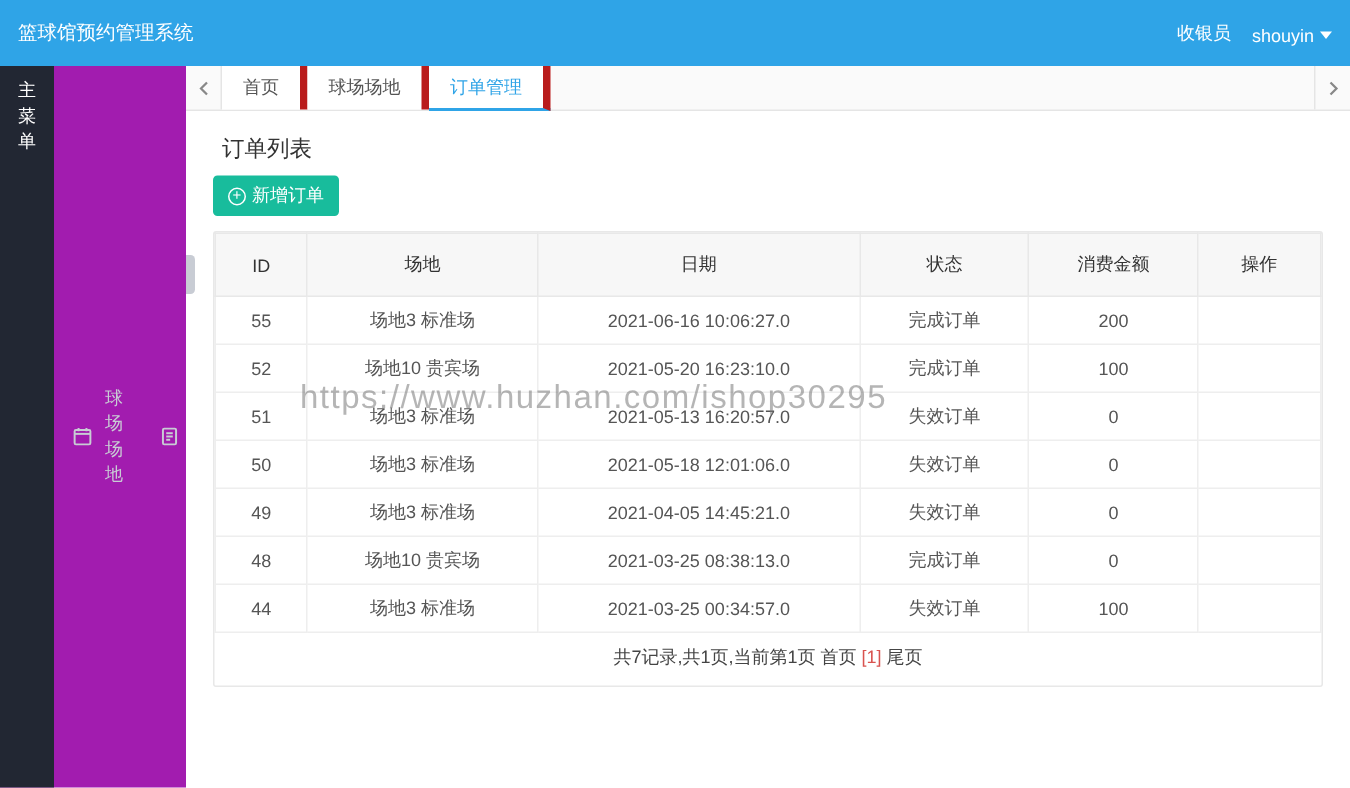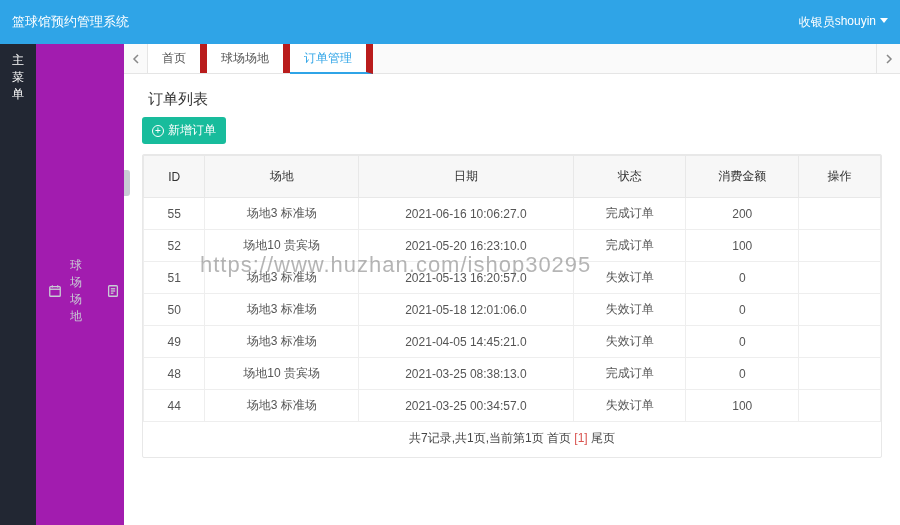--- a/index.html
+++ b/index.html
@@ -1,31 +1,31 @@
 <!DOCTYPE html>
 <html><head>
 <meta charset="utf-8">
 <style>
 * { margin: 0; padding: 0; box-sizing: border-box; }
 body { font-family: "Microsoft YaHei", Arial, sans-serif; font-size: 12px; color: #333; background: #fff; width: 900px; height: 525px; overflow: hidden; }
 .topbar { height: 44px; background: #2fa4e7; color: #fff; display: flex; align-items: center; padding: 0 12px; justify-content: space-between; }
 .topbar .brand { font-size: 13px; }
-.topbar .right { display: flex; align-items: flex-start; font-size: 12px; }
+.topbar .right { display: flex; gap: 14px; align-items: flex-end; font-size: 12px; }
 .topbar .right .user { display: flex; align-items: center; gap: 4px; cursor: pointer; }
 .triangle-down { width: 0; height: 0; border-left: 4px solid transparent; border-right: 4px solid transparent; border-top: 5px solid #fff; }
 .layout { display: flex; height: calc(525px - 30px); }
 .sidebar { width: 124px; background: #a21caf; color: #c8ccd4; display: flex; flex-direction: row; }
 .sidebar .title { background: #222733; color: #fff; padding: 8px 12px; font-size: 12px; border-bottom: 1px solid #1a1e28; }
 .sidebar .item { display: flex; align-items: center; gap: 8px; padding: 10px 12px; border-bottom: 1px solid #2a2f3c; cursor: pointer; font-size: 12px; }
 .sidebar .item svg { width: 14px; height: 14px; fill: none; stroke: #c8ccd4; stroke-width: 1.5; flex: 0 0 14px; }
 .content-wrap { flex: 1; display: flex; flex-direction: column; background: #fff; }
 .tabs { height: 30px; border-bottom: 1px solid #e5e5e5; display: flex; align-items: stretch; background: #fafafa; }
 .tabs .tabctl { width: 24px; display: flex; align-items: center; justify-content: center; border-right: 1px solid #e5e5e5; color: #888; cursor: pointer; }
 .tabs .tabctl:last-child { border-right: none; border-left: 1px solid #e5e5e5; margin-left: auto; }
-.tabs .tab { padding: 0 14px; display: flex; align-items: center; border-right: 7px solid #b91c1c; font-size: 12px; color: #555; cursor: pointer; background: #fff; }
+.tabs .tab { padding: 0 14px; display: flex; align-items: center; border-right: 5px solid #b91c1c; font-size: 12px; color: #555; cursor: pointer; background: #fff; }
 .tabs .tab.active { color: #2fa4e7; border-bottom: 2px solid #2fa4e7; margin-bottom: -1px; background: #fff; }
 .panel { padding: 14px 18px 8px 18px; }
 .panel-title { font-size: 15px; color: #333; margin: 2px 0 8px 6px; }
 .addbtn { background: #18bc9c; color: #fff; border: none; padding: 5px 10px; border-radius: 3px; font-size: 12px; display: inline-flex; align-items: center; gap: 4px; cursor: pointer; margin-bottom: 10px; }
 .addbtn .plus-circle { width: 12px; height: 12px; border: 1.5px solid #fff; border-radius: 50%; display: inline-flex; align-items: center; justify-content: center; font-size: 10px; line-height: 1; }
 .card { border: 1px solid #e8e8e8; border-radius: 2px; padding: 0 0 10px 0; }
 table { width: 100%; border-collapse: collapse; font-size: 12px; }
 thead th { background: #f7f7f7; padding: 12px 6px; border: 1px solid #e8e8e8; font-weight: normal; color: #333; text-align: center; }
 tbody td { padding: 7px 6px; border: 1px solid #eee; text-align: center; color: #555; }
 .pager { text-align: center; padding: 8px 0 0 0; font-size: 12px; color: #444; }

